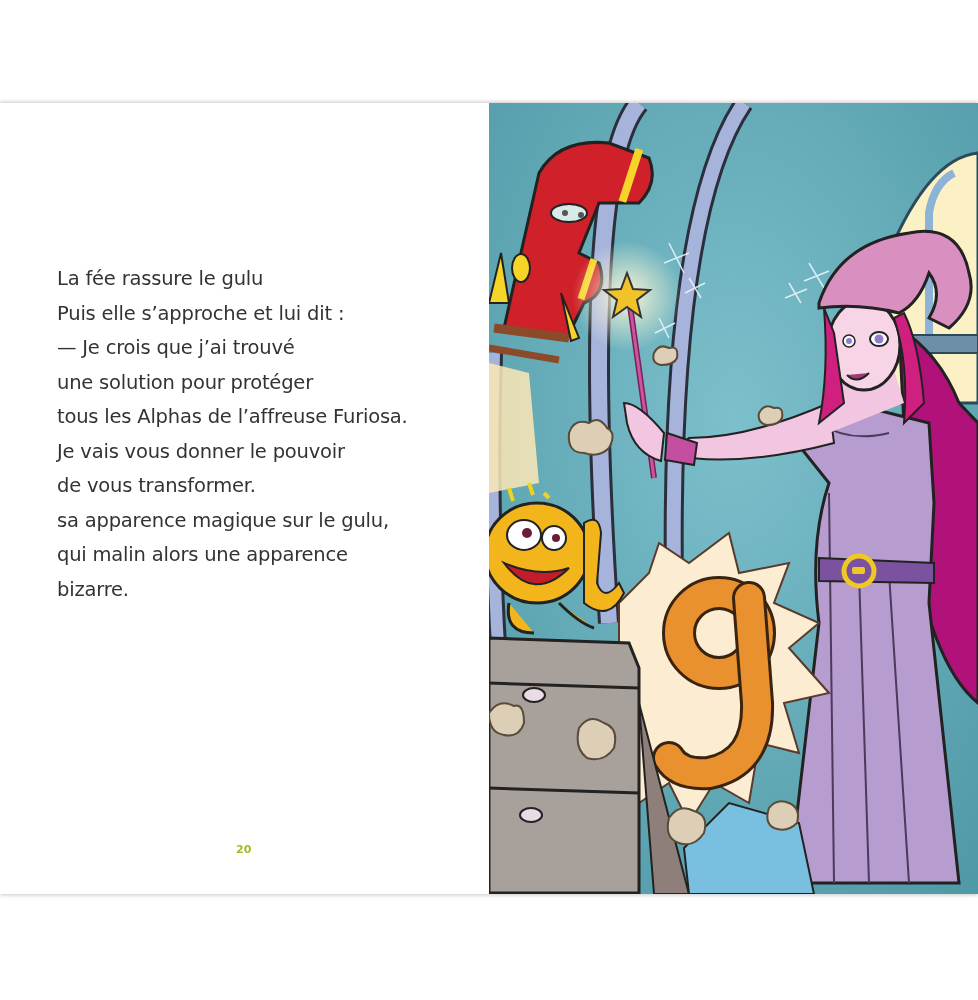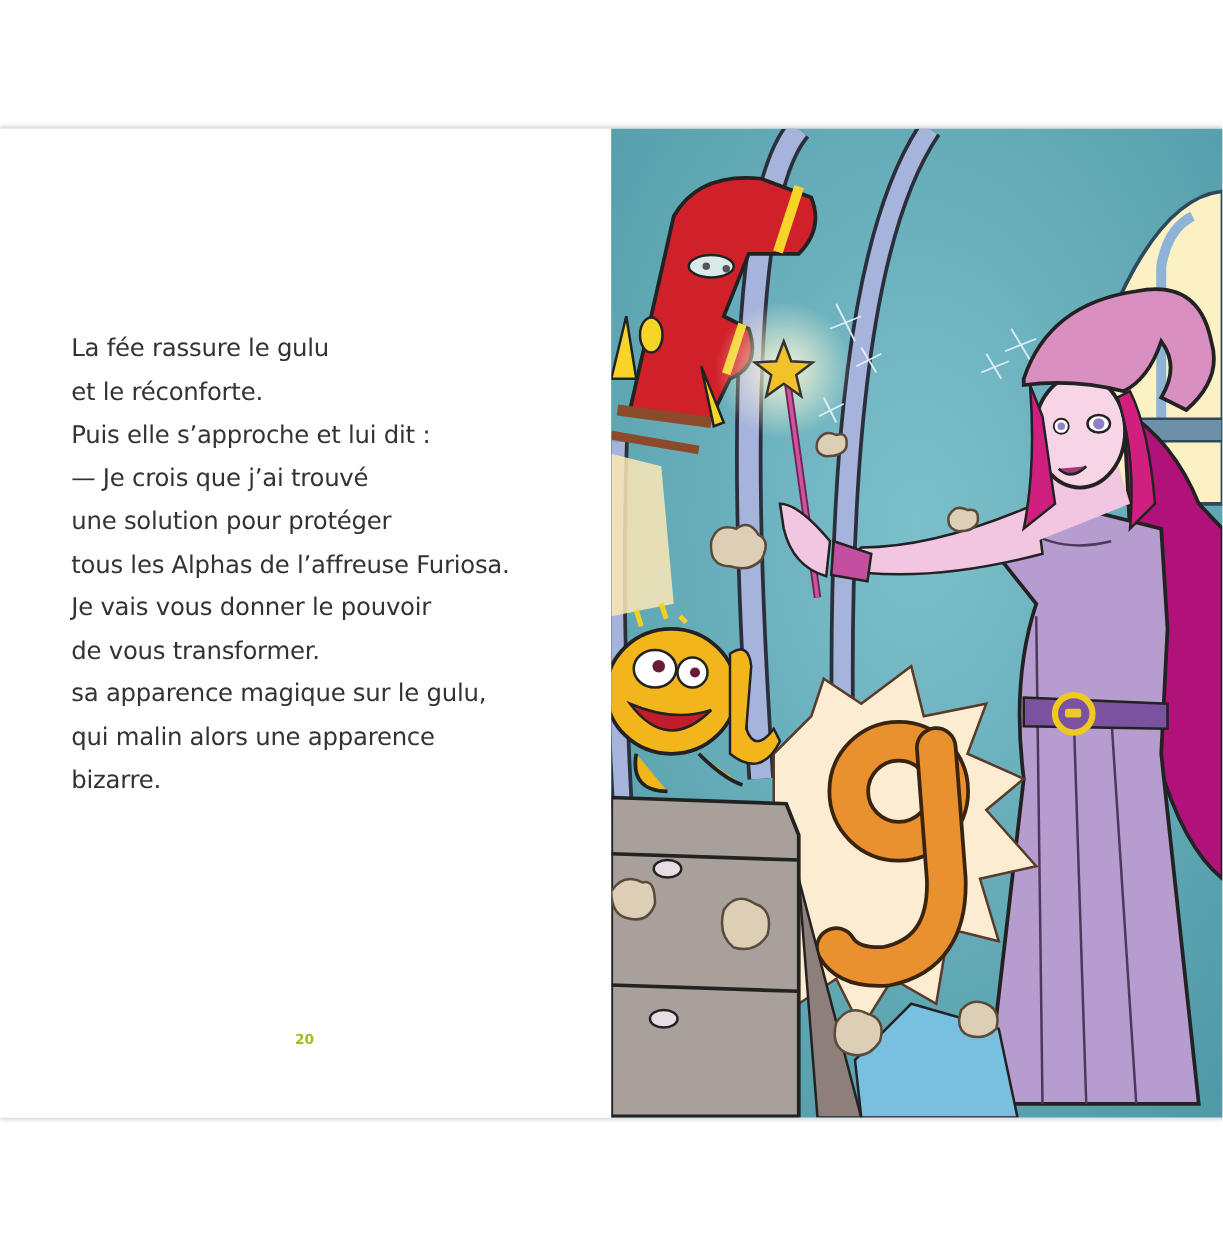--- a/index.html
+++ b/index.html
@@ -15,37 +15,36 @@
   .page-left {
     position: absolute; left: 0; top: 0; width: 489px; height: 791px; background: #fff;
   }
   .story {
     position: absolute; left: 57px; top: 147px; width: 420px;
     color: #333333; font-size: 19.5px; line-height: 34.5px;
     font-family: "DejaVu Sans", sans-serif; letter-spacing: -0.2px; margin-top: 12px;
   }
   .story .line { display: block; white-space: nowrap; }
   .page-number {
-    position: absolute; left: 236px; top: 722px; font-size: 11px; font-weight: bold;
+    position: absolute; left: 236px; top: 740px; font-size: 11px; font-weight: bold;
     color: #9cbf1e; font-family: "DejaVu Sans", sans-serif;
   }
   .page-right {
     position: absolute; left: 489px; top: 0; width: 489px; height: 791px; overflow: hidden;
     background: #5fa7b4;
   }
   .page-right svg { display: block; }
 </style>
 </head>
 <body>
 
 <div class="spread">
   <div class="page-left">
     <div class="story">
       <span class="line">La fée rassure le gulu</span>
-      <span class="line">et le réconforte.</span>
       <span class="line">Puis elle s’approche et lui dit :</span>
       <span class="line">— Je crois que j’ai trouvé</span>
       <span class="line">une solution pour protéger</span>
       <span class="line">tous les Alphas de l’affreuse Furiosa.</span>
       <span class="line">Je vais vous donner le pouvoir</span>
       <span class="line">de vous transformer.</span>
       <span class="line">sa apparence magique sur le gulu,</span>
       <span class="line">qui malin alors une apparence</span>
       <span class="line">bizarre.</span>
     </div>

